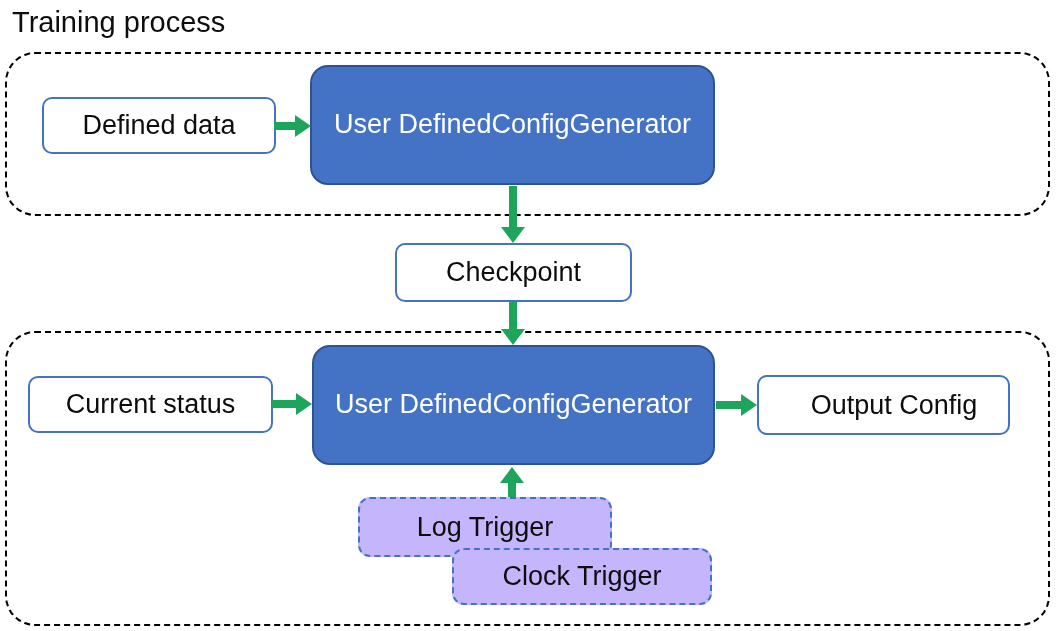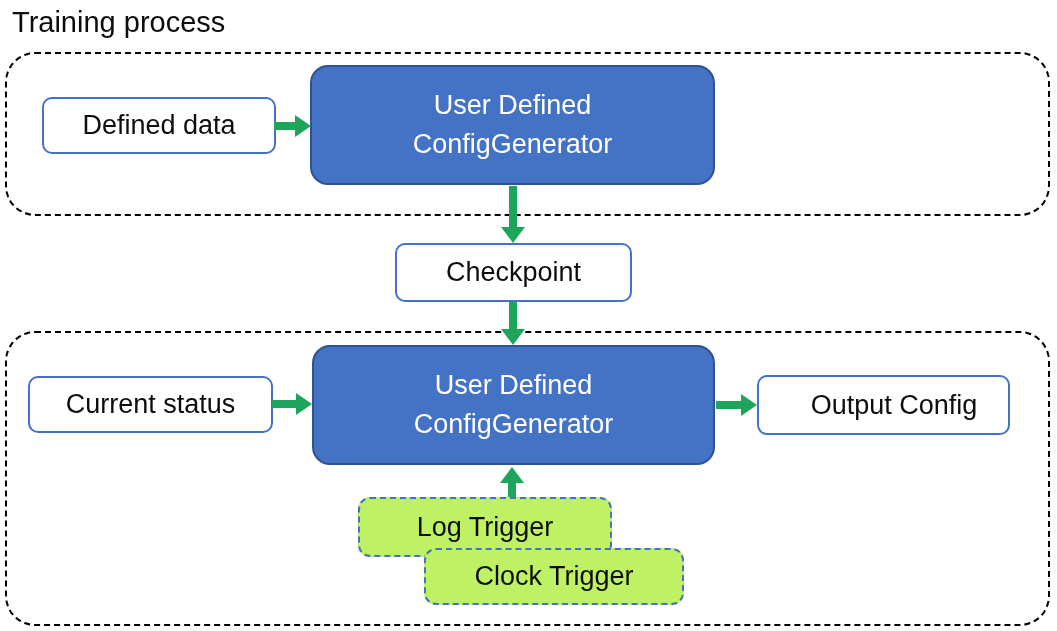--- a/index.html
+++ b/index.html
@@ -59,45 +59,45 @@
   .current-status { left: 28px;  top: 376px; width: 245px; height: 57px; }
   .output-config  { left: 757px; top: 375px; width: 253px; height: 60px; padding-left: 21px; }
 
   .blue-box {
     position: absolute;
     background: var(--accent-blue);
     border: 2.5px solid var(--accent-blue-dark);
     border-radius: 18px;
     color: #ffffff;
     display: flex;
-    flex-direction: column;
+    flex-direction: row;
     align-items: center;
     justify-content: center;
     font-size: 27px;
     line-height: 1.45;
     z-index: 2;
     text-align: center;
   }
   .gen-training  { left: 310px; top: 65px;  width: 405px; height: 120px; }
   .gen-inference { left: 312px; top: 345px; width: 403px; height: 120px; }
 
   .dashed-box {
     position: absolute;
-    background: #bef264;
+    background: #c4b5fd;
     border: 2px dashed var(--accent-blue);
     border-radius: 12px;
     display: flex;
     align-items: center;
     justify-content: center;
     font-size: 27px;
     color: var(--text-black);
     white-space: nowrap;
   }
   .log-trigger   { left: 358px; top: 497px; width: 254px; height: 60px; z-index: 2; }
-  .clock-trigger { left: 424px; top: 548px; width: 260px; height: 57px; z-index: 3; }
+  .clock-trigger { left: 452px; top: 548px; width: 260px; height: 57px; z-index: 3; }
 
   
   .arrow { position: absolute; display: flex; z-index: 5; }
   .arrow-right { flex-direction: row; align-items: center; }
   .arrow-right .shaft { flex: 1; height: 8px; background: var(--arrow-green); }
   .arrow-right .head {
     width: 0; height: 0;
     border-left: 16px solid var(--arrow-green);
     border-top: 11px solid transparent;
     border-bottom: 11px solid transparent;

